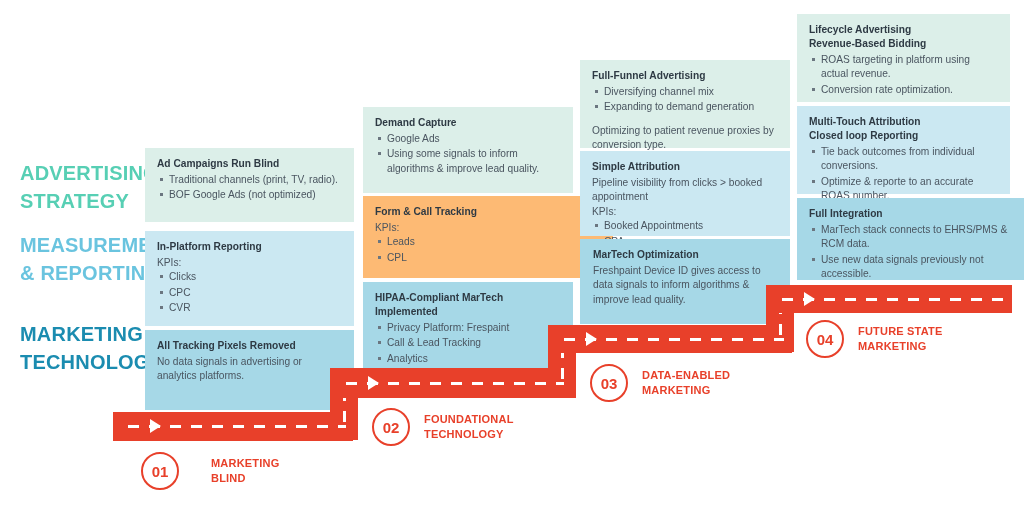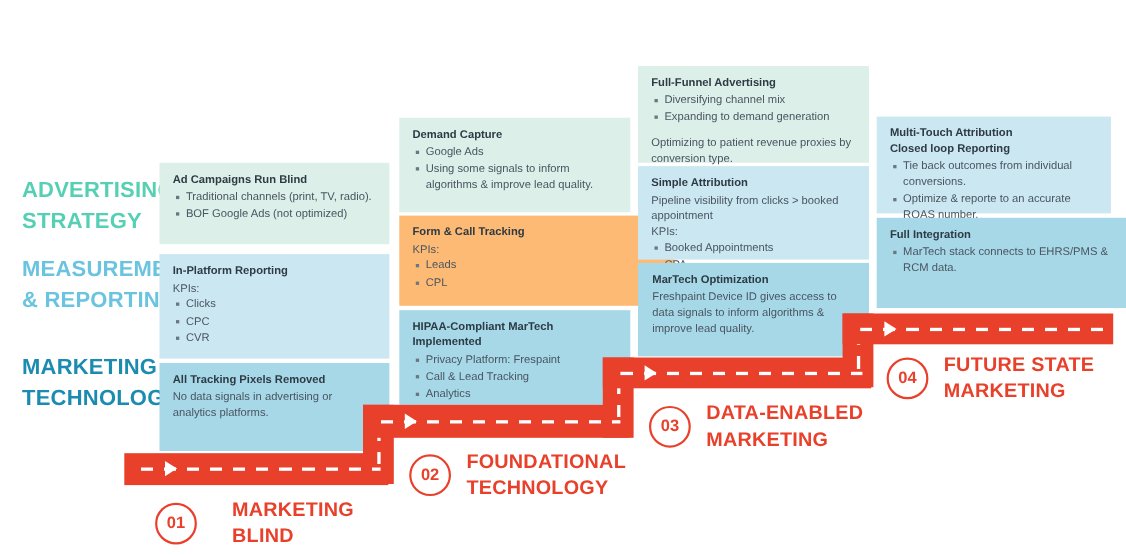--- a/index.html
+++ b/index.html
@@ -87,21 +87,21 @@
     color:#e8402a;
     font-weight:bold;font-size:15px;
     display:flex;align-items:center;justify-content:center;
     box-sizing:border-box;
     flex:0 0 auto;
   }
   .stage-txt{
     margin-left:14px;
     color:#e8402a;
     font-weight:bold;
-    font-size:18px;
+    font-size:11px;
     line-height:1.32;
     letter-spacing:0.2px;
     text-transform:uppercase;
     white-space:pre-line;
   }
 </style>
 </head>
 <body>
 
 <div id="stage">
@@ -181,34 +181,43 @@
       <li>Booked Appointments</li>
       <li>CPA</li>
     </ul>
   </div>
 
   <div class="card" style="left:580px;top:239px;width:210px;height:85px;background:#a6d8e7;padding-left:13px;">
     <span class="hd">MarTech Optimization</span>
     <span class="plain">Freshpaint Device ID gives access to data signals to inform algorithms &amp; improve lead quality.</span>
   </div>
 
+  <div class="card" style="left:797px;top:14px;width:213px;height:88px;background:#dcefe9;">
+    <span class="hd" style="white-space:pre-line;">Lifecycle Advertising
+Revenue-Based Bidding</span>
+    <ul>
+      <li>ROAS targeting in platform using actual revenue.</li>
+      <li>Conversion rate optimization.</li>
+    </ul>
+  </div>
 
   <div class="card" style="left:797px;top:106px;width:213px;height:88px;background:#cbe8f2;">
     <span class="hd" style="white-space:pre-line;">Multi-Touch Attribution
 Closed loop Reporting</span>
     <ul>
       <li>Tie back outcomes from individual conversions.</li>
       <li>Optimize &amp; reporte to an accurate ROAS number.</li>
     </ul>
   </div>
 
   <div class="card" style="left:797px;top:198px;width:234px;height:82px;background:#a6d8e7;">
     <span class="hd">Full Integration</span>
     <ul>
       <li>MarTech stack connects to EHRS/PMS &amp; RCM data.</li>
+      <li>Use new data signals previously not accessible.</li>
     </ul>
   </div>
 
   <div class="riser" style="left:330px;top:368px;width:28px;height:72px;"></div>
   <div class="riser" style="left:548px;top:325px;width:28px;height:73px;"></div>
   <div class="riser" style="left:766px;top:285px;width:28px;height:67px;"></div>
 
   <div class="step-bar" style="left:113px;top:412px;width:240px;height:29px;"></div>
   <div class="dashline" style="left:128px;top:425px;width:218px;"></div>
   <div class="arrowhead" style="left:150px;top:419px;"></div>

